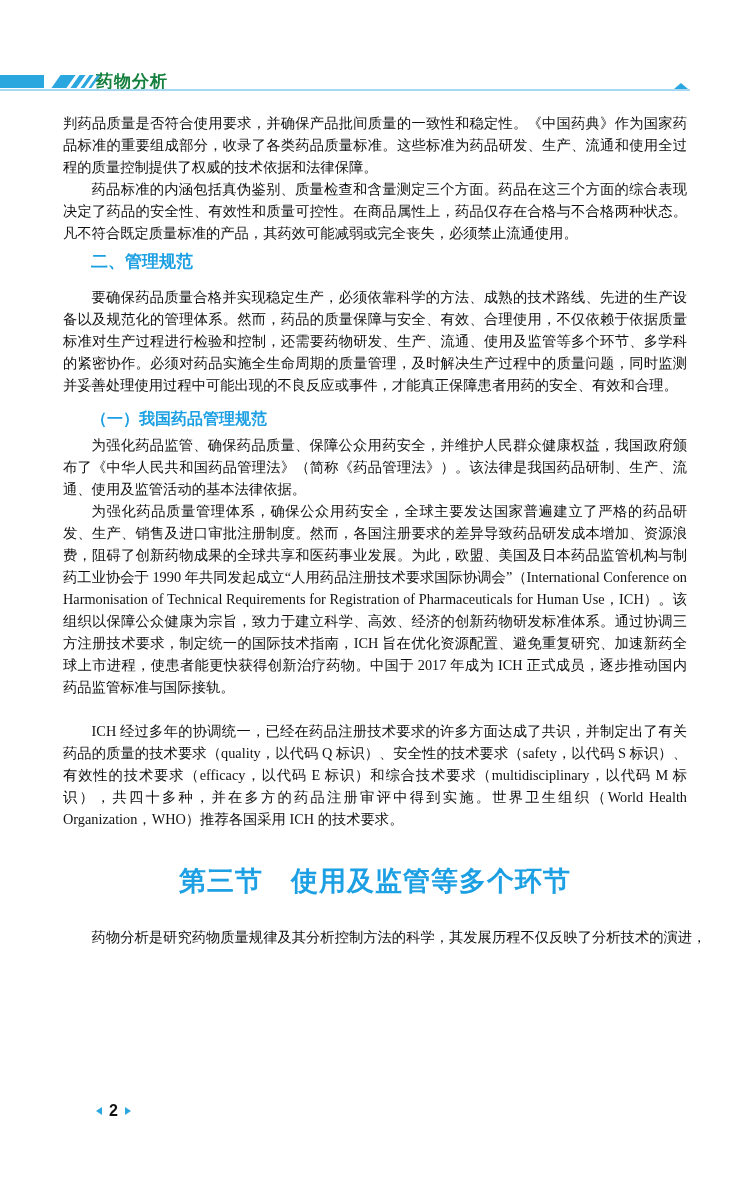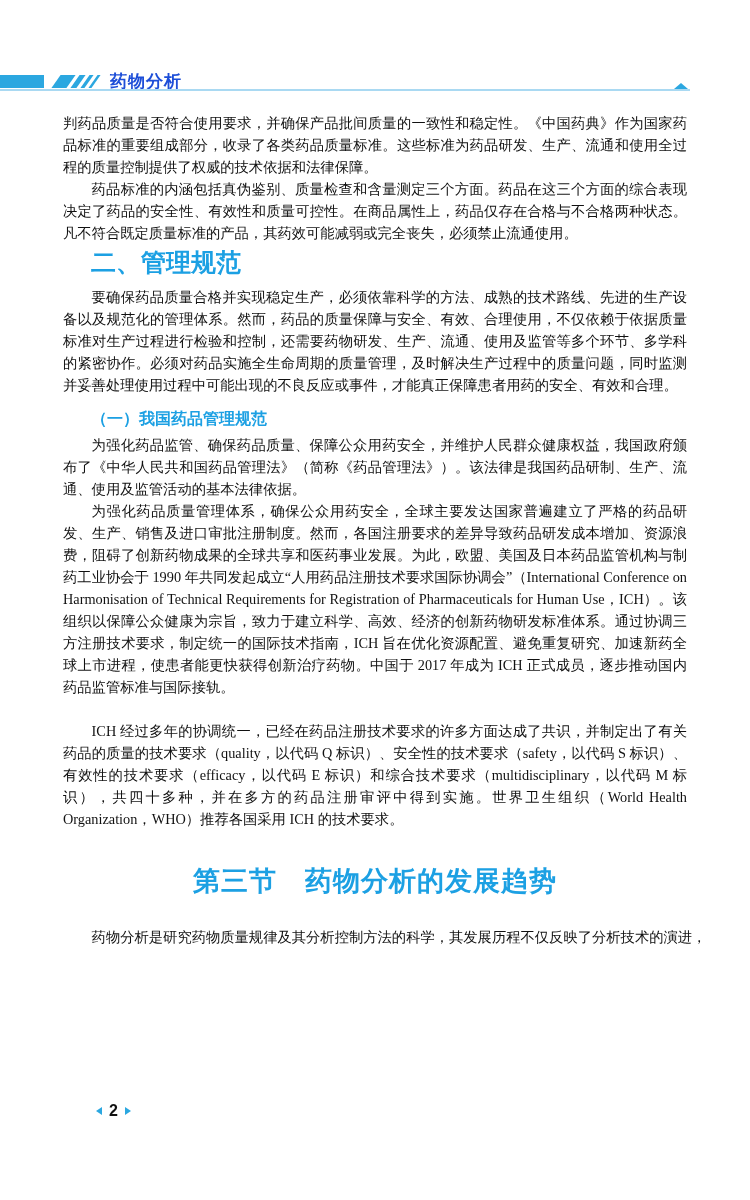--- a/index.html
+++ b/index.html
@@ -9,43 +9,43 @@
   }
   
   .hdr-bar{position:absolute;top:75px;left:0;width:44px;height:13px;background:#2BA7E0;}
   .hdr-stripes{position:absolute;top:75px;left:56px;height:13px;display:flex;gap:4px;}
   .hdr-stripes i{display:block;height:13px;background:#2BA7E0;transform:skewX(-35deg);}
   .hdr-stripes i:nth-child(1){width:15px;}
   .hdr-stripes i:nth-child(2){width:6px;}
   .hdr-stripes i:nth-child(3){width:4px;}
   .hdr-stripes i:nth-child(4){width:3px;}
   .hdr-title{
-    position:absolute;top:70px;left:110px;
+    position:absolute;top:70px;left:96px;
     font-family:"Liberation Sans","DejaVu Sans",sans-serif;
-    font-size:17px;font-weight:bold;color:#1d4ed8;letter-spacing:1px;white-space:nowrap;
+    font-size:17px;font-weight:bold;color:#15803d;letter-spacing:1px;white-space:nowrap;
   }
   .hdr-rule{position:absolute;top:89px;left:0;width:690px;height:2px;background:#A9D9F2;}
   .hdr-rule-tri{
     position:absolute;top:83px;left:674px;width:0;height:0;
     border-left:7px solid transparent;border-right:7px solid transparent;
     border-bottom:6px solid #2BA7E0;
   }
   
   main{
     position:absolute;top:112px;left:63px;width:624px;
     font-size:14.3px;line-height:22px;text-align:justify;
   }
   main p{margin:0;}
   p.ind{text-indent:2em;}
   p.oneline{white-space:nowrap;}
   h1,h2,h3{
     font-family:"Liberation Sans","DejaVu Sans",sans-serif;
     color:#1CA0E3;text-align:left;font-weight:bold;
   }
-  h2.sec{font-size:25px;line-height:26px;margin:5px 0 11px 28px;}
+  h2.sec{font-size:17px;line-height:26px;margin:5px 0 11px 28px;}
   h3.sub{font-size:16px;line-height:22px;margin:12px 0 4px 28px;}
   h3.sub2{margin-top:13px;}
   h1.big{font-size:27px;line-height:36px;margin:33px 0 27px 0;text-align:center;letter-spacing:1px;}
   p.gap-top{margin-top:22px;}
   
   footer{position:absolute;top:1103px;left:96px;display:flex;align-items:center;gap:7px;}
   .pg-num{
     font-family:"Liberation Sans","DejaVu Sans",sans-serif;
     font-size:16px;font-weight:bold;color:#111;line-height:16px;
   }
@@ -79,21 +79,21 @@
   <p class="ind">要确保药品质量合格并实现稳定生产，必须依靠科学的方法、成熟的技术路线、先进的生产设备以及规范化的管理体系。然而，药品的质量保障与安全、有效、合理使用，不仅依赖于依据质量标准对生产过程进行检验和控制，还需要药物研发、生产、流通、使用及监管等多个环节、多学科的紧密协作。必须对药品实施全生命周期的质量管理，及时解决生产过程中的质量问题，同时监测并妥善处理使用过程中可能出现的不良反应或事件，才能真正保障患者用药的安全、有效和合理。</p>
 
   <h3 class="sub">（一）我国药品管理规范</h3>
 
   <p class="ind">为强化药品监管、确保药品质量、保障公众用药安全，并维护人民群众健康权益，我国政府颁布了《中华人民共和国药品管理法》（简称《药品管理法》）。该法律是我国药品研制、生产、流通、使用及监管活动的基本法律依据。</p>
 
 
   <p class="ind">为强化药品质量管理体系，确保公众用药安全，全球主要发达国家普遍建立了严格的药品研发、生产、销售及进口审批注册制度。然而，各国注册要求的差异导致药品研发成本增加、资源浪费，阻碍了创新药物成果的全球共享和医药事业发展。为此，欧盟、美国及日本药品监管机构与制药工业协会于 1990 年共同发起成立“人用药品注册技术要求国际协调会”（International Conference on Harmonisation of Technical Requirements for Registration of Pharmaceuticals for Human Use，ICH）。该组织以保障公众健康为宗旨，致力于建立科学、高效、经济的创新药物研发标准体系。通过协调三方注册技术要求，制定统一的国际技术指南，ICH 旨在优化资源配置、避免重复研究、加速新药全球上市进程，使患者能更快获得创新治疗药物。中国于 2017 年成为 ICH 正式成员，逐步推动国内药品监管标准与国际接轨。</p>
   <p class="ind gap-top">ICH 经过多年的协调统一，已经在药品注册技术要求的许多方面达成了共识，并制定出了有关药品的质量的技术要求（quality，以代码 Q 标识）、安全性的技术要求（safety，以代码 S 标识）、有效性的技术要求（efficacy，以代码 E 标识）和综合技术要求（multidisciplinary，以代码 M 标识），共四十多种，并在多方的药品注册审评中得到实施。世界卫生组织（World Health Organization，WHO）推荐各国采用 ICH 的技术要求。</p>
 
-  <h1 class="big">第三节　药物分析的发展趋势</h1>
+  <h1 class="big">第三节　使用及监管等多个环节</h1>
 
   <p class="ind oneline">药物分析是研究药物质量规律及其分析控制方法的科学，其发展历程不仅反映了分析技术的演进，</p>
 </main>
 
 <footer>
   <span class="tri-left"></span>
   <span class="pg-num">2</span>
   <span class="tri-right"></span>
 </footer>
 

